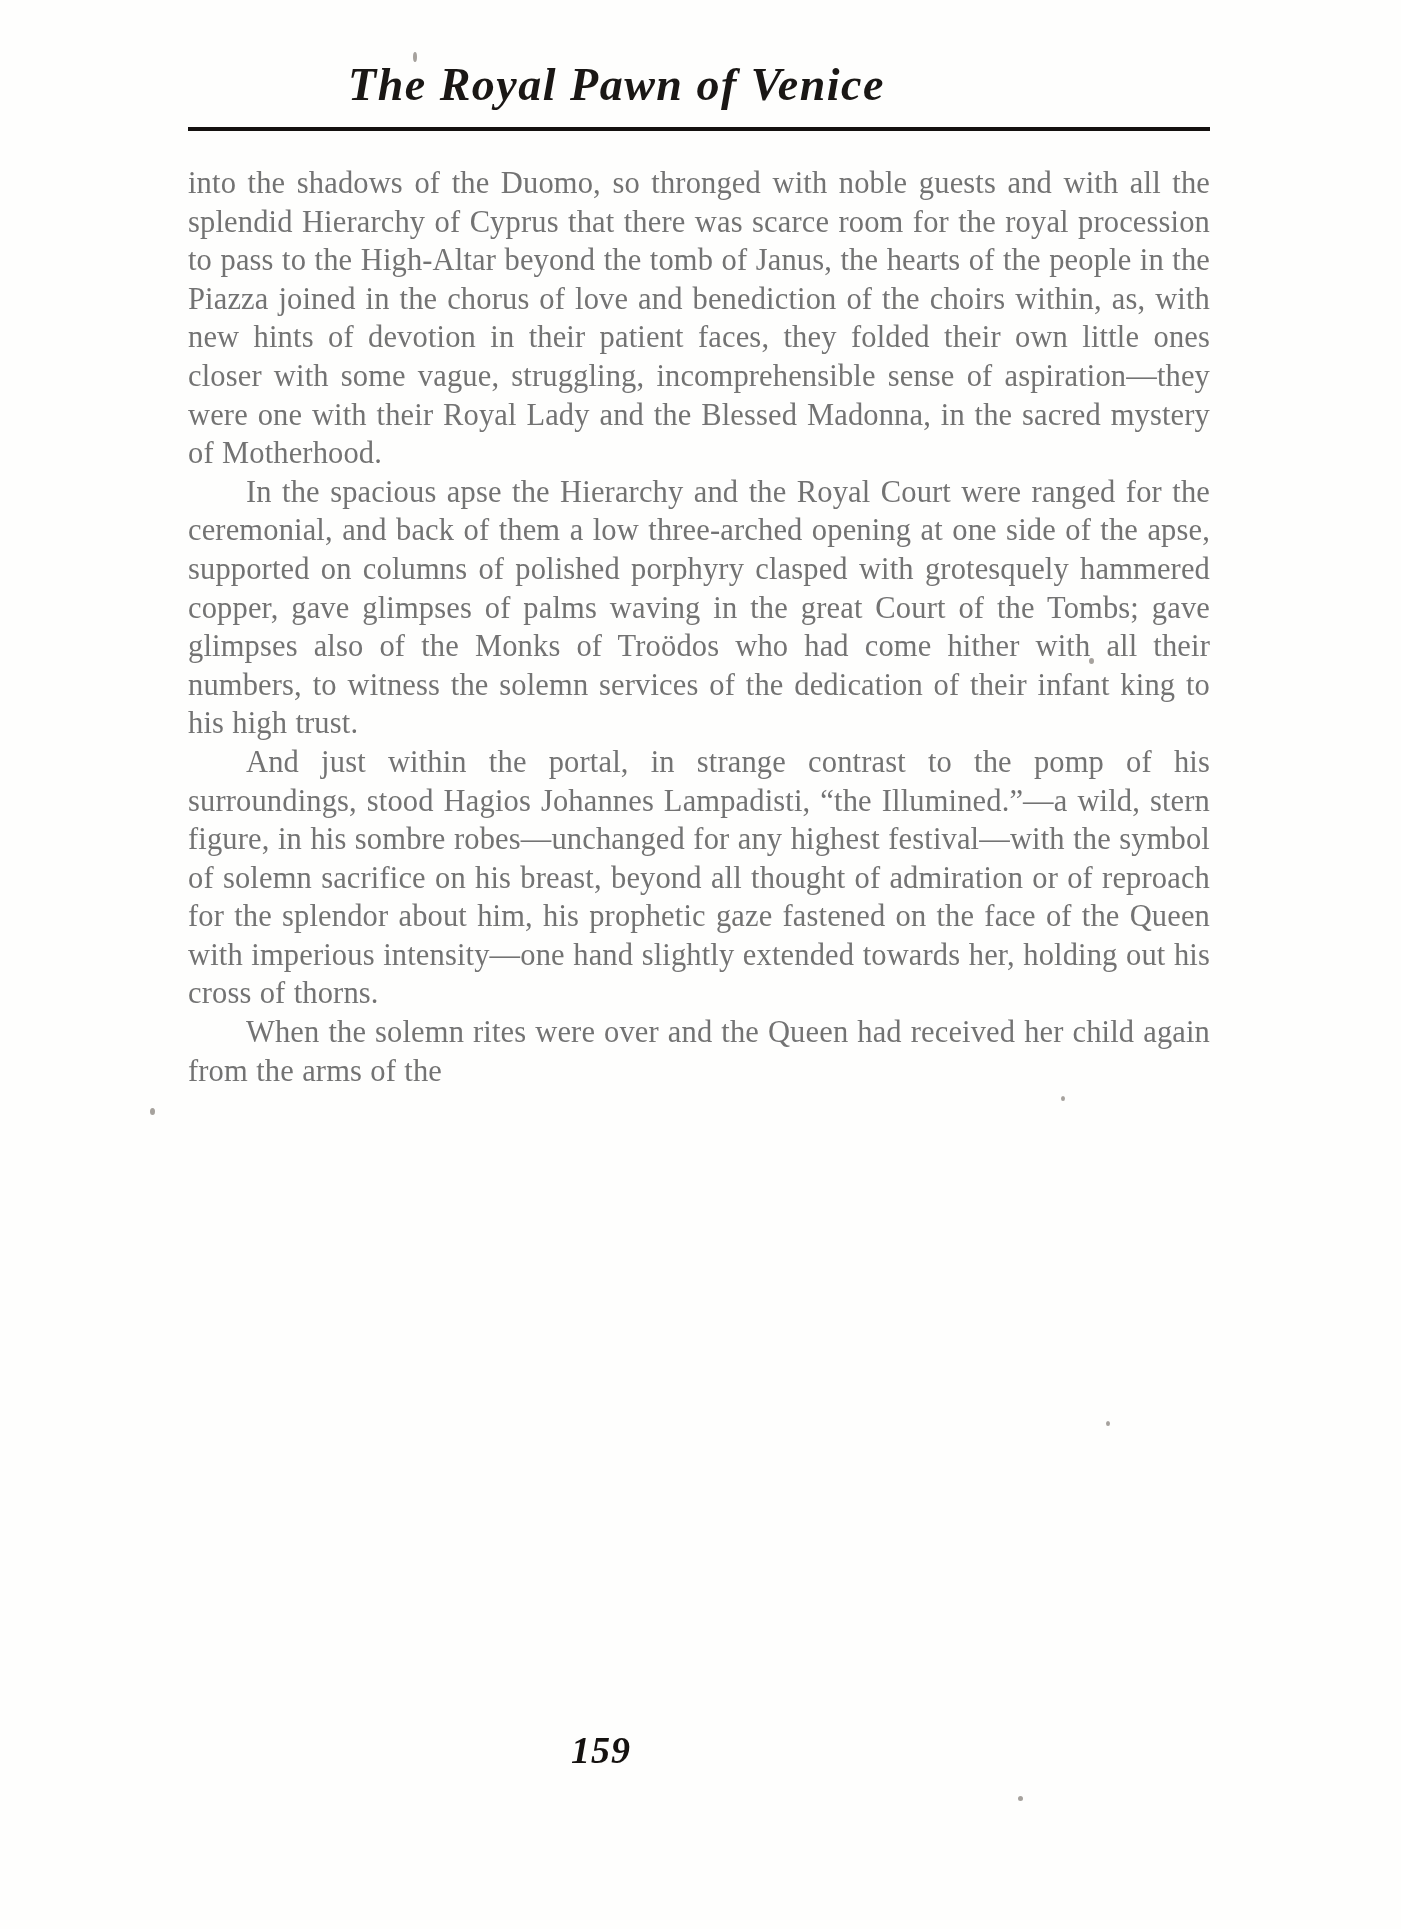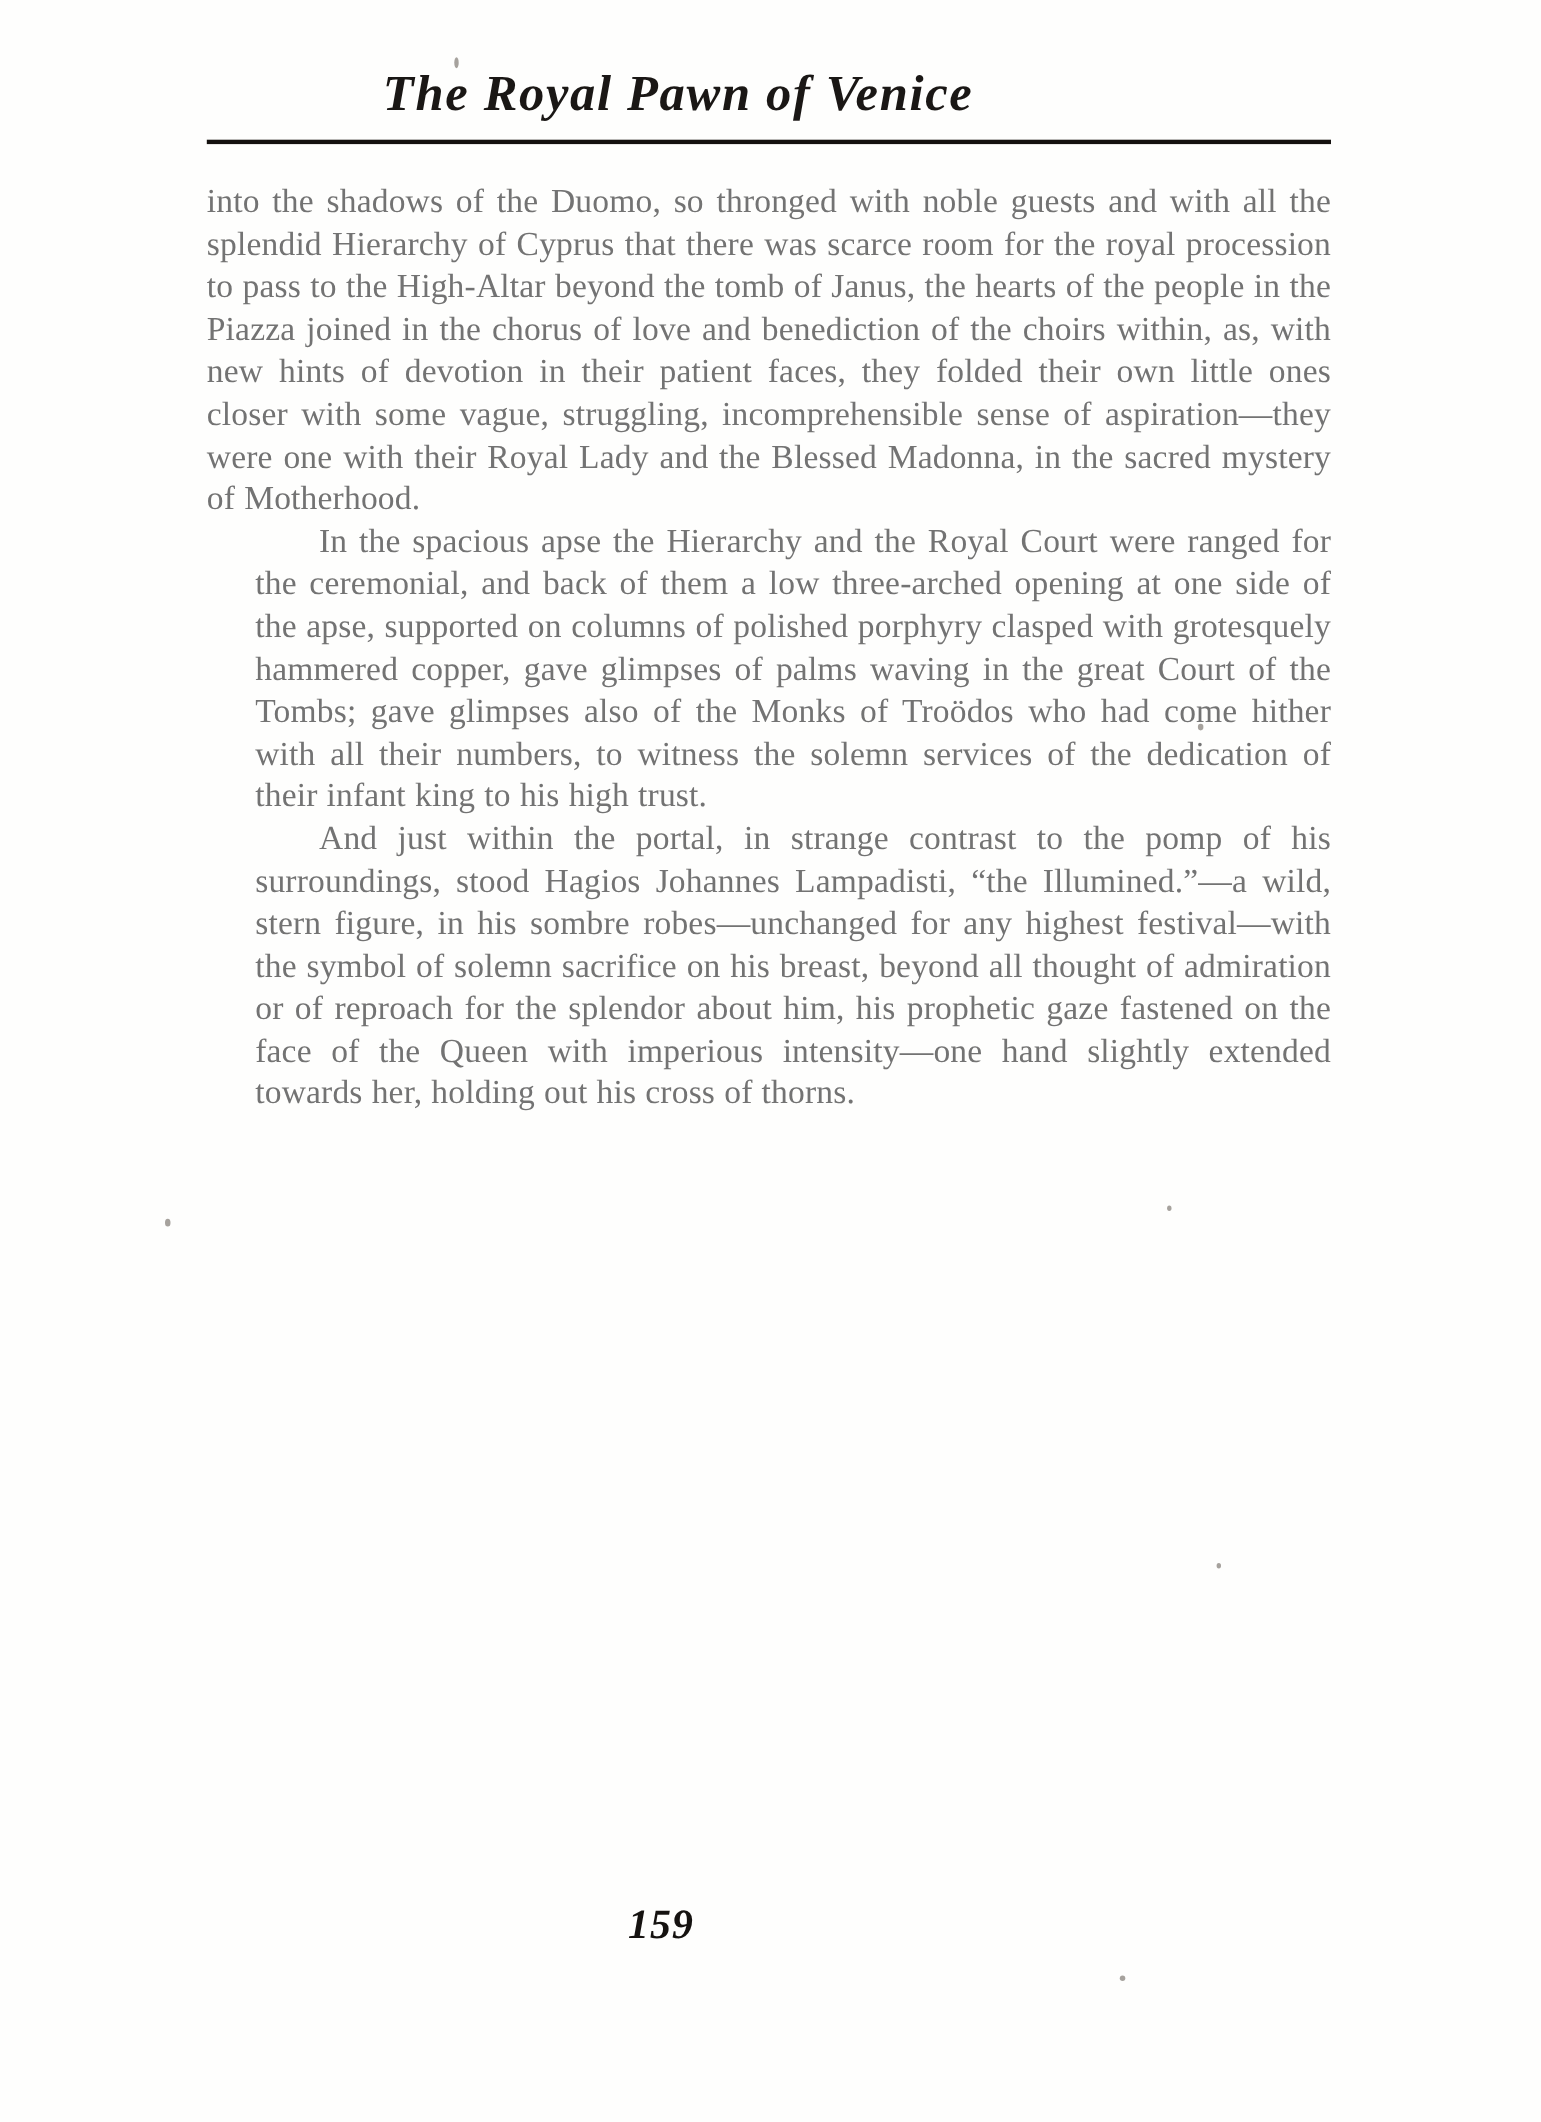--- a/index.html
+++ b/index.html
@@ -57,21 +57,20 @@
     text-justify: inter-word;
     color: #737373;
     letter-spacing: 0.15px;
     word-spacing: 0.5px;
   }
   p.para.indent {
     text-indent: 58px;
   }
   p.para + p.para {
     margin-top: 0;
-    margin-left: 44px;
   }
   .folio {
     position: absolute;
     top: 1728px;
     left: 0;
     width: 1202px;
     text-align: center;
     font-family: "Liberation Serif", serif;
     font-style: italic;
     font-weight: bold;
@@ -92,20 +91,21 @@
 <div class="page">
 
   <div class="running-head">The Royal Pawn of Venice</div>
 
   <div class="head-rule"></div>
 
   <div class="body-col">
     <p class="para">into the shadows of the Duomo, so thronged with noble guests and with all the splendid Hierarchy of Cyprus that there was scarce room for the royal procession to pass to the High-Altar beyond the tomb of Janus, the hearts of the people in the Piazza joined in the chorus of love and benediction of the choirs within, as, with new hints of devotion in their patient faces, they folded their own little ones closer with some vague, struggling, incomprehensible sense of aspiration—they were one with their Royal Lady and the Blessed Madonna, in the sacred mystery of Motherhood.</p>
     <p class="para indent">In the spacious apse the Hierarchy and the Royal Court were ranged for the ceremonial, and back of them a low three-arched opening at one side of the apse, supported on columns of polished porphyry clasped with grotesquely hammered copper, gave glimpses of palms waving in the great Court of the Tombs; gave glimpses also of the Monks of Troödos who had come hither with all their numbers, to witness the solemn services of the dedication of their infant king to his high trust.</p>
     <p class="para indent">And just within the portal, in strange contrast to the pomp of his surroundings, stood Hagios Johannes Lampadisti, “the Illumined.”—a wild, stern figure, in his sombre robes—unchanged for any highest festival—with the symbol of solemn sacrifice on his breast, beyond all thought of admiration or of reproach for the splendor about him, his prophetic gaze fastened on the face of the Queen with imperious intensity—one hand slightly extended towards her, holding out his cross of thorns.</p>
+    <p class="para indent">When the solemn rites were over and the Queen had received her child again from the arms of the</p>
   </div>
 
   <div class="folio">159</div>
 
   <span class="speck" style="left:1089px; top:658px; width:5px; height:6px;"></span>
   <span class="speck" style="left:150px; top:1108px; width:5px; height:7px;"></span>
   <span class="speck" style="left:1061px; top:1096px; width:4px; height:5px;"></span>
   <span class="speck" style="left:1106px; top:1421px; width:4px; height:5px;"></span>
   <span class="speck" style="left:1018px; top:1796px; width:5px; height:5px;"></span>
   <span class="speck" style="left:413px; top:52px; width:4px; height:10px;"></span>

